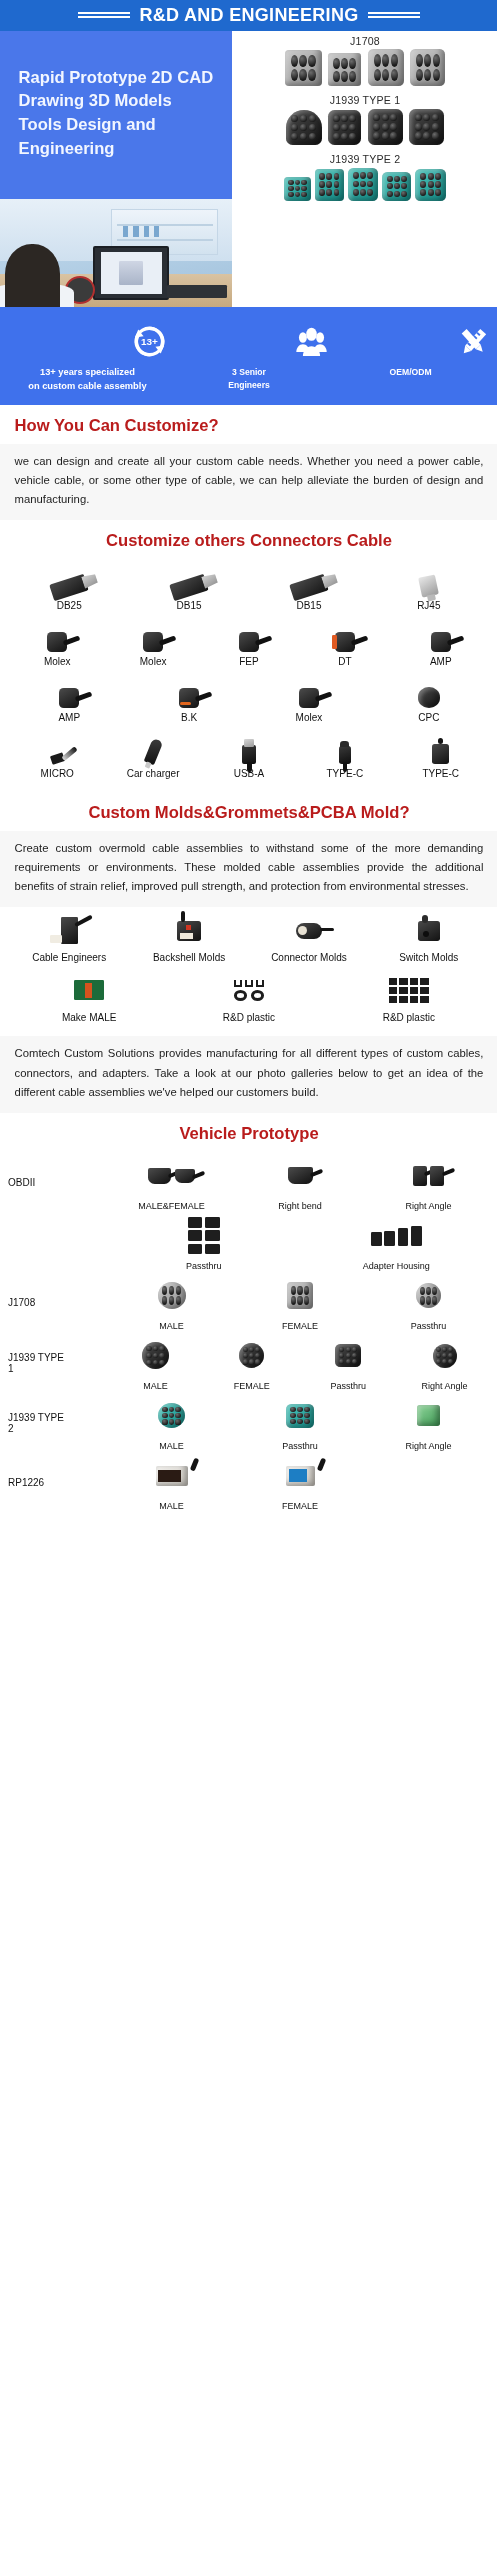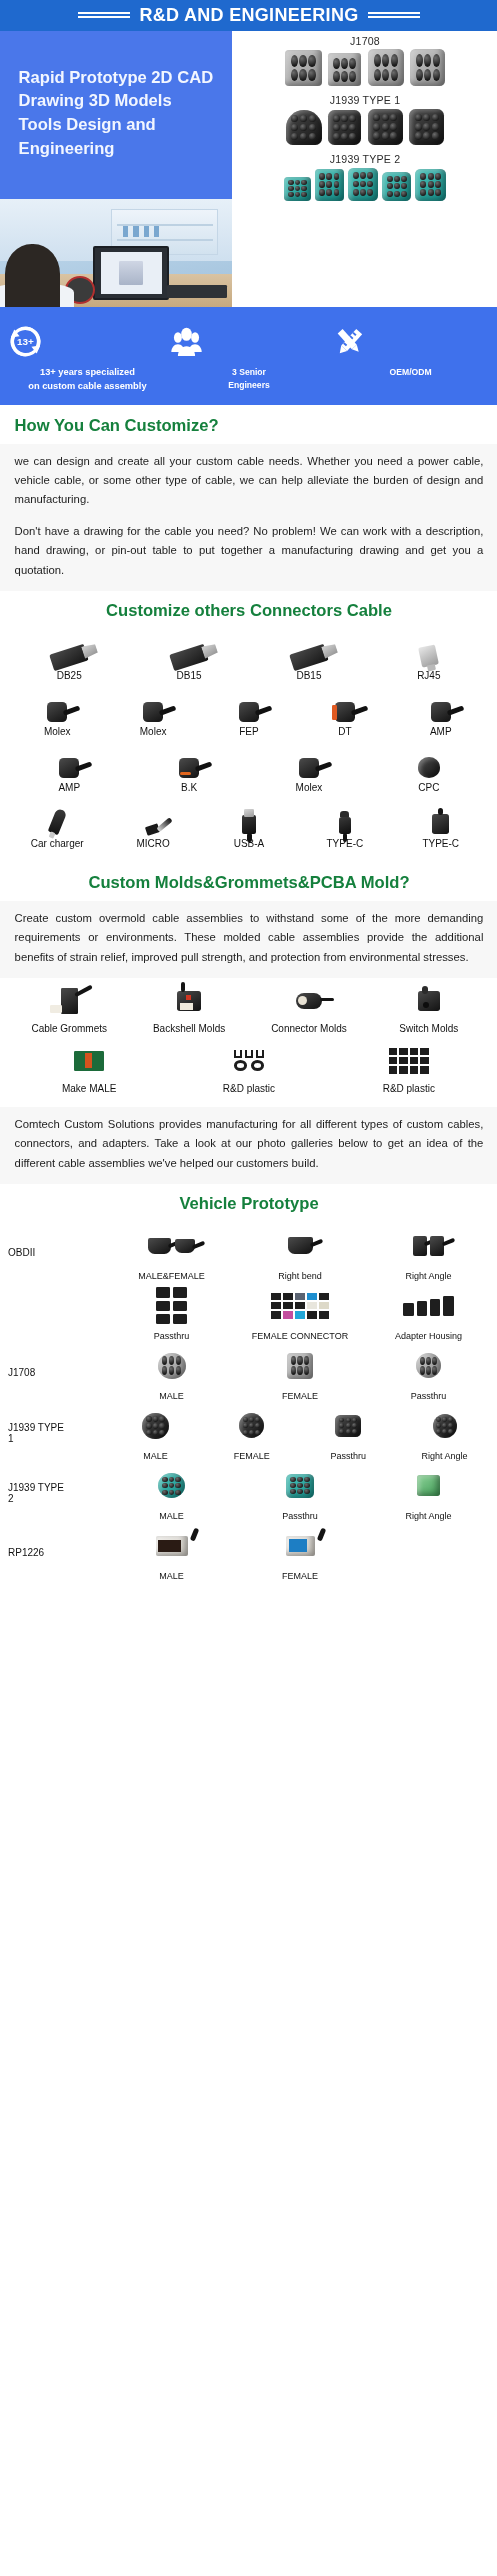--- a/index.html
+++ b/index.html
@@ -103,27 +103,27 @@
   .teal  .barrel { background: linear-gradient(145deg,#4fc6bd,#138b86); }
   .green .barrel { background: linear-gradient(145deg,#8fd49a,#3f9a55); }
   .white .barrel { background: linear-gradient(145deg,#f4f2ee,#cfcbc3); }
 
   
   .features {
     background:#3f71ec; color:#ffffff;
     display:flex; padding: 14.6px 6.6px 12px;
   }
   .feat { flex:1; text-align:center; }
-  .feat .ficon { height: 41px; display:flex; align-items:center; justify-content:flex-start; }
+  .feat .ficon { height: 41px; display:flex; align-items:center; justify-content:flex-end; }
   .feat .flabel { font-size: 8.6px; font-weight:bold; line-height:1.45; margin-top: 4px; }
   .feat:nth-child(1) .flabel { font-size: 9.3px; }
 
   
   h2.sec {
-    font-size: 16.6px; font-weight: bold; color:#15803d;
+    font-size: 16.6px; font-weight: bold; color:#b91c1c;
     padding: 10.6px 0 8px 14.6px;
   }
   h2.sec.center { text-align:center; padding-left:0; }
 
   
   .para {
     background:#f7f7f7;
     padding: 8px 14.6px 10.6px;
     font-size: 11.3px; line-height: 1.72; color:#1d1d1d;
     text-align: justify;
@@ -492,21 +492,20 @@
         </svg>
       </div>
       <div class="flabel" style="white-space:pre-line">OEM/ODM</div>
     </div>
 
   </div>
 
   <h2 class="sec">How You Can Customize?</h2>
   <div class="para">
     <p>we can design and create all your custom cable needs. Whether you need a power cable, vehicle cable, or some other type of cable, we can help alleviate the burden of design and manufacturing.</p>
-    <p>Don't have a drawing for the cable you need? No problem! We can work with a description, hand drawing, or pin-out table to put together a manufacturing drawing and get you a quotation.</p>
   </div>
 
   <h2 class="sec center">Customize others Connectors Cable</h2>
 
   <div class="gal">
 
     <div class="gal-row">
       <div class="gal-cell">
         <div class="gal-art">
             <span class="dsub"></span>
@@ -591,29 +590,29 @@
               <span class="barrel" style="display:block;width:22.6px;height:21px;border-radius:50%"></span>
             </span>
         </div>
         <div class="gal-label">CPC</div>
       </div>
     </div>
 
     <div class="gal-row">
       <div class="gal-cell">
         <div class="gal-art">
+            <span class="micro"></span>
+          </div>
+        <div class="gal-label">MICRO</div>
+      </div>
+      <div class="gal-cell">
+        <div class="gal-art">
             <span class="carchg"></span>
           </div>
         <div class="gal-label">Car charger</div>
-      </div>
-      <div class="gal-cell">
-        <div class="gal-art">
-            <span class="micro"></span>
-          </div>
-        <div class="gal-label">MICRO</div>
       </div>
       <div class="gal-cell">
         <div class="gal-art">
             <span class="usba"></span>
           </div>
         <div class="gal-label">USB-A</div>
       </div>
       <div class="gal-cell">
         <div class="gal-art">
             <span class="typec"></span>
@@ -639,21 +638,21 @@
 
   <div class="gal">
     <div class="gal-row">
       <div class="gal-cell">
         <div class="mold-art">
           <span class="mbox" style="width:17.3px;height:26.6px;border-radius:1.3px">
             <span class="wire" style="right:-14.6px;top:1.3px;width:18.6px;height:4px;transform:rotate(-28deg)"></span>
             <span style="position:absolute;left:-10.6px;bottom:1.3px;width:12px;height:8px;background:#f0ece2;border-radius:1.3px"></span>
           </span>
         </div>
-        <div class="gal-label">Cable Grommets</div>
+        <div class="gal-label">Cable Engineers</div>
       </div>
       <div class="gal-cell">
         <div class="mold-art">
           <span class="mbox" style="width:24px;height:20px">
             <span style="position:absolute;left:2.7px;bottom:1.3px;width:13.3px;height:6.6px;background:#efe9dc"></span>
             <span style="position:absolute;left:9.3px;top:4px;width:4.6px;height:5.3px;background:#cf3622"></span>
             <span class="wire" style="left:4px;top:-9.3px;width:4px;height:10.6px"></span>
           </span>
         </div>
         <div class="gal-label">Backshell Molds</div>
@@ -772,42 +771,20 @@
               <b style="background:#1e1e1e;border-radius:1.3px"></b>
                 <b style="background:#1e1e1e;border-radius:1.3px"></b>
               <b style="background:#1e1e1e;border-radius:1.3px"></b>
                 <b style="background:#1e1e1e;border-radius:1.3px"></b>
             </span>
           </div>
           <div class="vlabel">Passthru</div>
         </div>
         <div class="vcell">
           <div class="vart">
-            <span style="display:grid;grid-template-columns:repeat(5,10px);grid-auto-rows:7.3px;gap:2px">
-              <b style="background:#1e1e1e"></b>
-                <b style="background:#1e1e1e"></b>
-                <b style="background:#5b6472"></b>
-              <b style="background:#1e8fd0"></b>
-                <b style="background:#1e1e1e"></b>
-              <b style="background:#1e1e1e"></b>
-                <b style="background:#1e1e1e"></b>
-                <b style="background:#1e1e1e"></b>
-              <b style="background:#e8e6dd"></b>
-                <b style="background:#ddd9c8"></b>
-              <b style="background:#1e1e1e"></b>
-                <b style="background:#c34e9e"></b>
-                <b style="background:#20a6d8"></b>
-              <b style="background:#1e1e1e"></b>
-                <b style="background:#1e1e1e"></b>
-            </span>
-          </div>
-          <div class="vlabel">FEMALE CONNECTOR</div>
-        </div>
-        <div class="vcell">
-          <div class="vart">
             <span style="display:flex;gap:2.7px;align-items:flex-end">
               <b style="display:block;width:10.6px;height:13.3px;background:#1e1e1e;border-radius:1.3px"></b>
               <b style="display:block;width:10.6px;height:14.6px;background:#1e1e1e;border-radius:1.3px"></b>
               <b style="display:block;width:10.6px;height:17.3px;background:#1e1e1e;border-radius:1.3px"></b>
               <b style="display:block;width:10.6px;height:20px;background:#1e1e1e;border-radius:1.3px"></b>
             </span>
           </div>
           <div class="vlabel">Adapter Housing</div>
         </div>
       </div>

